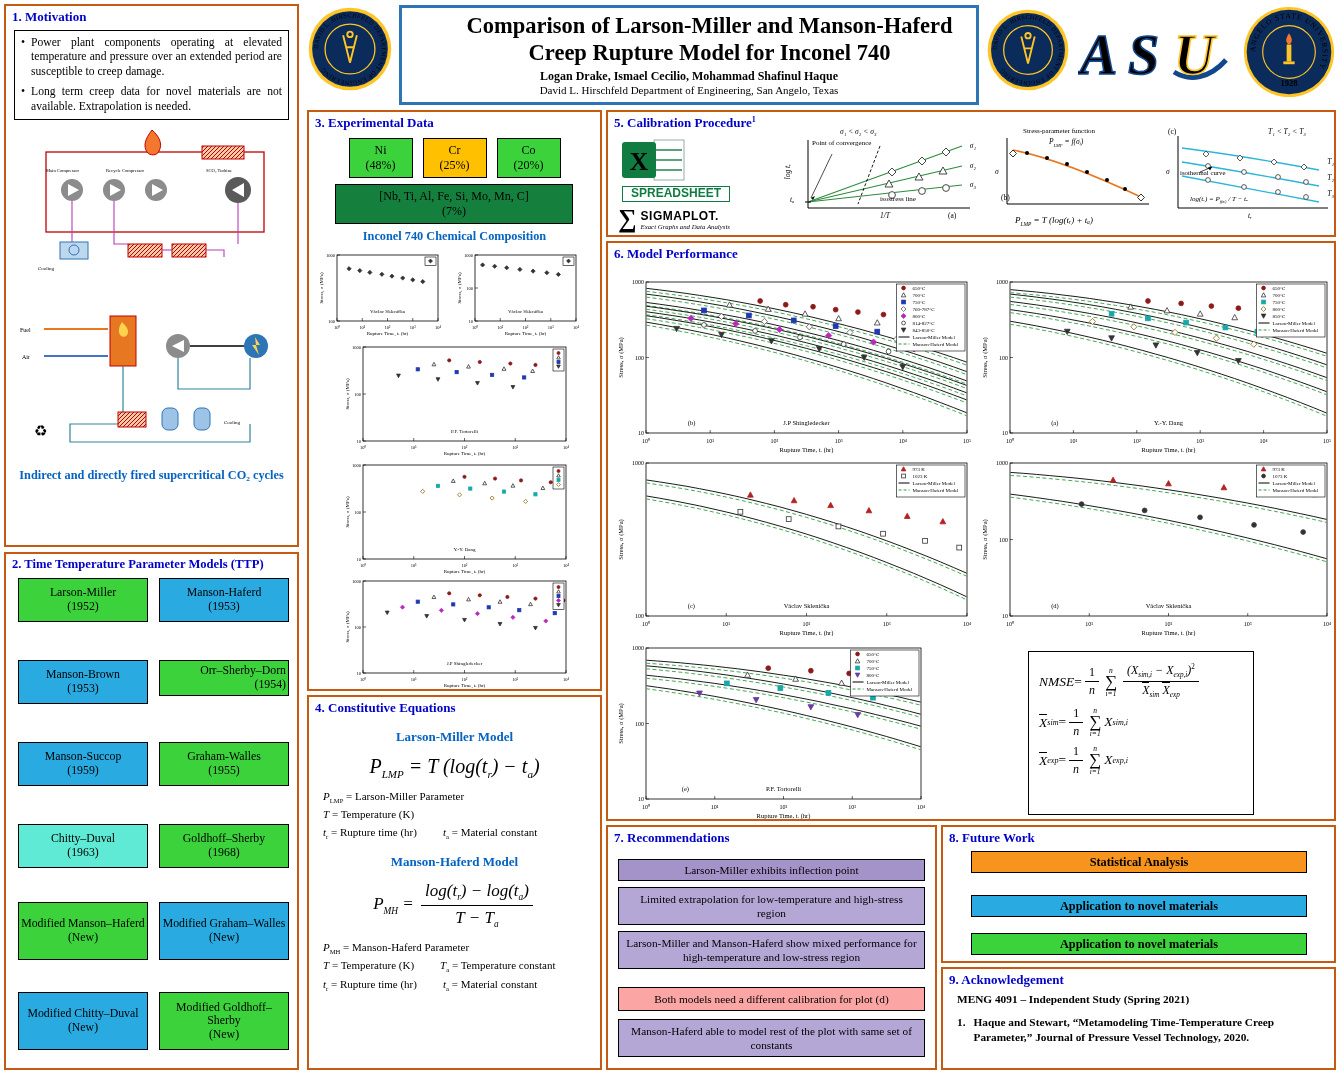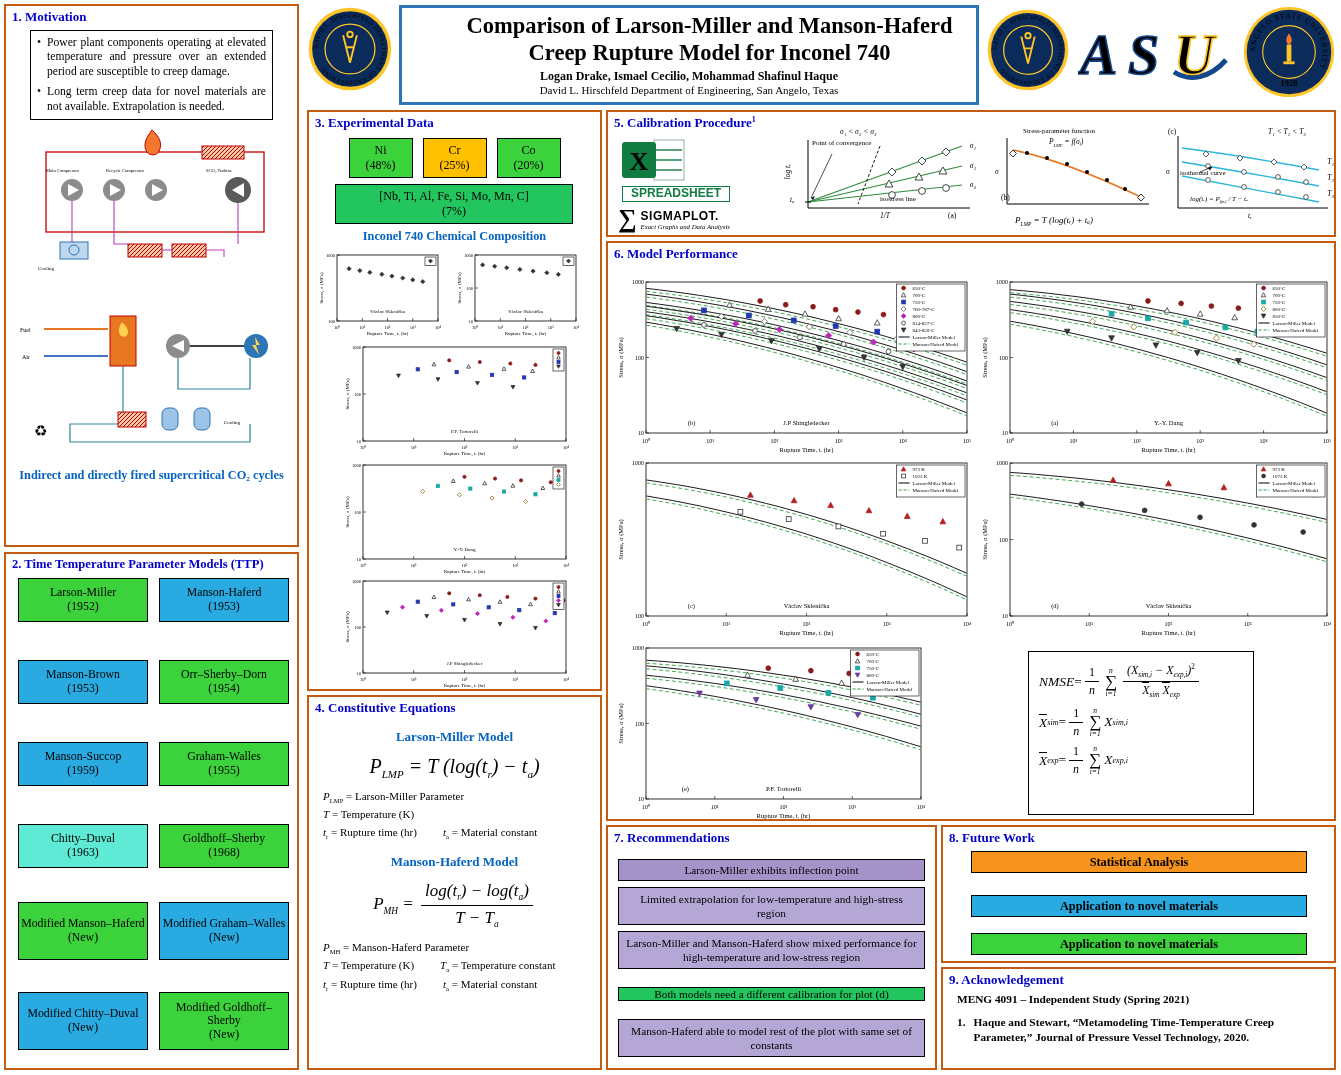--- a/index.html
+++ b/index.html
@@ -15,21 +15,21 @@
 
   
   #title-box { position:absolute; left:399px; top:5px; width:580px; height:100px; border:3px solid #2E75B6; text-align:center; padding-top:4px; }
   #title-box .t { font-size:22.5px; font-weight:bold; line-height:1.22;margin-left:41px; }
   #title-box .auth { font-size:12px; font-weight:bold; margin-top:2px; }
   #title-box .affil { font-size:11px; }
   .logo { position:absolute; }
 
   
   #sec-motivation { left:4px; top:4px; width:295px; height:543px; }
-  .bullet-box { margin:4px 24px; border:1.5px solid #000; padding:5px 6px; }
+  .bullet-box { margin:4px 8px; border:1.5px solid #000; padding:5px 6px; }
   .bullet { display:flex; font-size:11.6px; line-height:1.25; text-align:justify; margin-bottom:6px; }
   .bullet .dot::before { content:"•"; margin-right:6px; }
   #cycle-diagram { display:block; margin:0 auto; }
   #motivation-caption { font-size:12.3px; margin-top:0px; }
 
   
   #sec-ttp { left:4px; top:552px; width:295px; height:518px; }
   .ttp-box { position:absolute; width:130px; border:1px solid #000; text-align:center; font-size:11.8px; line-height:1.15; display:flex; flex-direction:column; justify-content:center; padding:2px; }
 
   
@@ -239,21 +239,21 @@
         <div>(1952)</div>
       </div>
     <div class="ttp-box" style="left: 153px; top: 24px; height: 44px; background: rgb(41, 171, 226);">
         <div>Manson-Haferd</div>
         <div>(1953)</div>
       </div>
     <div class="ttp-box" style="left: 12px; top: 106px; height: 44px; background: rgb(41, 171, 226);">
         <div>Manson-Brown</div>
         <div>(1953)</div>
       </div>
-    <div class="ttp-box" style="left: 153px; top: 106px; height: 44px; background: rgb(59, 210, 59);">
+    <div class="ttp-box" style="left: 153px; top: 106px; height: 36px; background: rgb(59, 210, 59); align-items: flex-end;">
         <div>Orr–Sherby–Dorn</div>
         <div>(1954)</div>
       </div>
     <div class="ttp-box" style="left: 12px; top: 188px; height: 44px; background: rgb(41, 171, 226);">
         <div>Manson-Succop</div>
         <div>(1959)</div>
       </div>
     <div class="ttp-box" style="left: 153px; top: 188px; height: 44px; background: rgb(59, 210, 59);">
         <div>Graham-Walles</div>
         <div>(1955)</div>
@@ -293,21 +293,21 @@
         </div>
       <div class="comp-box" style="background: rgb(255, 192, 0);">
           <div>Cr</div>
           <div>(25%)</div>
         </div>
       <div class="comp-box" style="background: rgb(59, 210, 59);">
           <div>Co</div>
           <div>(20%)</div>
         </div>
     </div>
-    <div class="minor-box" style="background: #22c55e;">
+    <div class="minor-box" style="background: #15803d;">
       <div>[Nb, Ti, Al, Fe, Si, Mo, Mn, C]</div>
         <div>(7%)</div>
     </div>
     <div id="comp-caption" class="caption-blue">Inconel 740 Chemical Composition</div>
     <div class="chart" style="left:8px;top:140px;width:124px;height:84px"><svg width="124" height="84">
           <rect x="20" y="3" width="101" height="66" fill="#fff" stroke="#000" stroke-width="0.8"></rect>
           <line x1="20" y1="69" x2="20" y2="66" stroke="#000" stroke-width="0.6"></line>
           <text x="20" y="77" font-size="4.5" text-anchor="middle">10⁰</text>
           <line x1="45.25" y1="69" x2="45.25" y2="66" stroke="#000" stroke-width="0.6"></line>
           <text x="45.25" y="77" font-size="4.5" text-anchor="middle">10¹</text>
@@ -1100,21 +1100,21 @@
           <sub class="it">exp,i</sub>
       </div>
     </div>
   </section>
 
   <section class="sec" id="sec-recommendations">
     <h2 class="sec-title">7. Recommendations</h2>
     <div class="rec-box" style="top: 32px; height: 22px; background: rgb(164, 147, 201);">Larson-Miller exhibits inflection point</div>
     <div class="rec-box" style="top: 60px; height: 38px; background: rgb(180, 167, 214);">Limited extrapolation for low-temperature and high-stress region</div>
     <div class="rec-box" style="top: 104px; height: 38px; background: rgb(180, 167, 214);">Larson-Miller and Manson-Haferd show mixed performance for high-temperature and low-stress region</div>
-    <div class="rec-box" style="top: 160px; height: 14px; background: #22c55e;">Both models need a different calibration for plot (d)</div>
+    <div class="rec-box" style="top: 160px; height: 24px; background: #fca5a5;">Both models need a different calibration for plot (d)</div>
     <div class="rec-box" style="top: 192px; height: 38px; background: rgb(180, 167, 214);">Manson-Haferd able to model rest of the plot with same set of constants</div>
   </section>
 
   <section class="sec" id="sec-future">
     <h2 class="sec-title">8. Future Work</h2>
     <div class="fut-box" style="top: 24px; background: rgb(247, 148, 29);">Statistical Analysis</div>
     <div class="fut-box" style="top: 68px; background: rgb(41, 171, 226);">Application to novel materials</div>
     <div class="fut-box" style="top: 106px; background: rgb(59, 210, 59);">Application to novel materials</div>
   </section>
 

